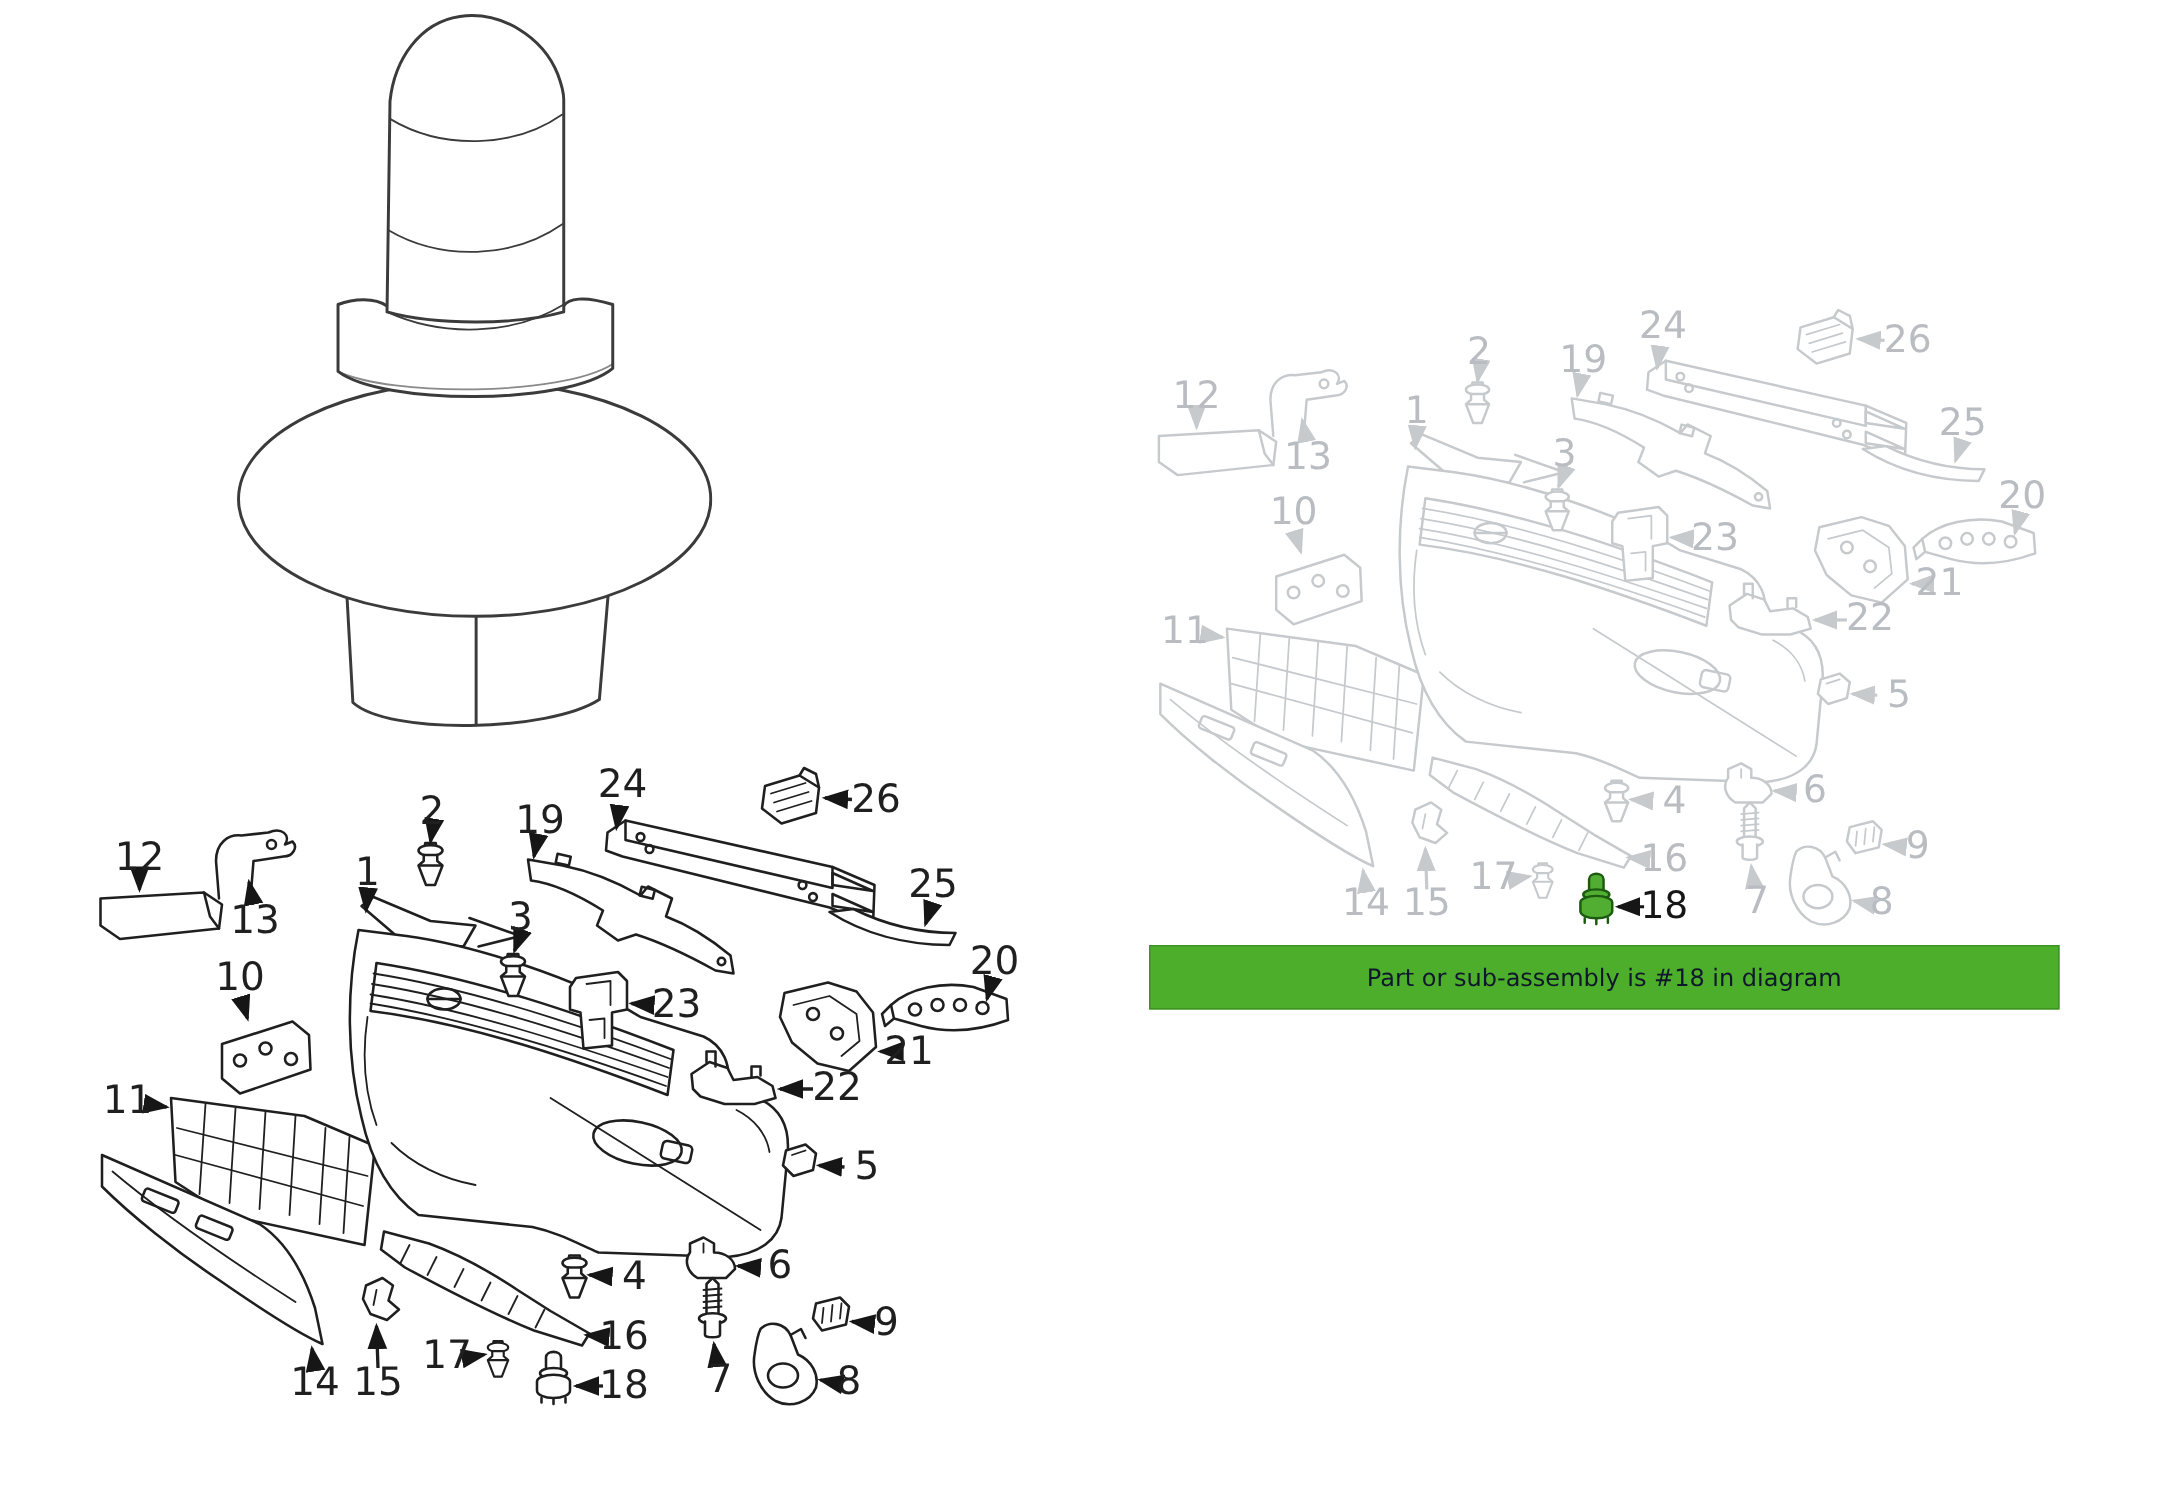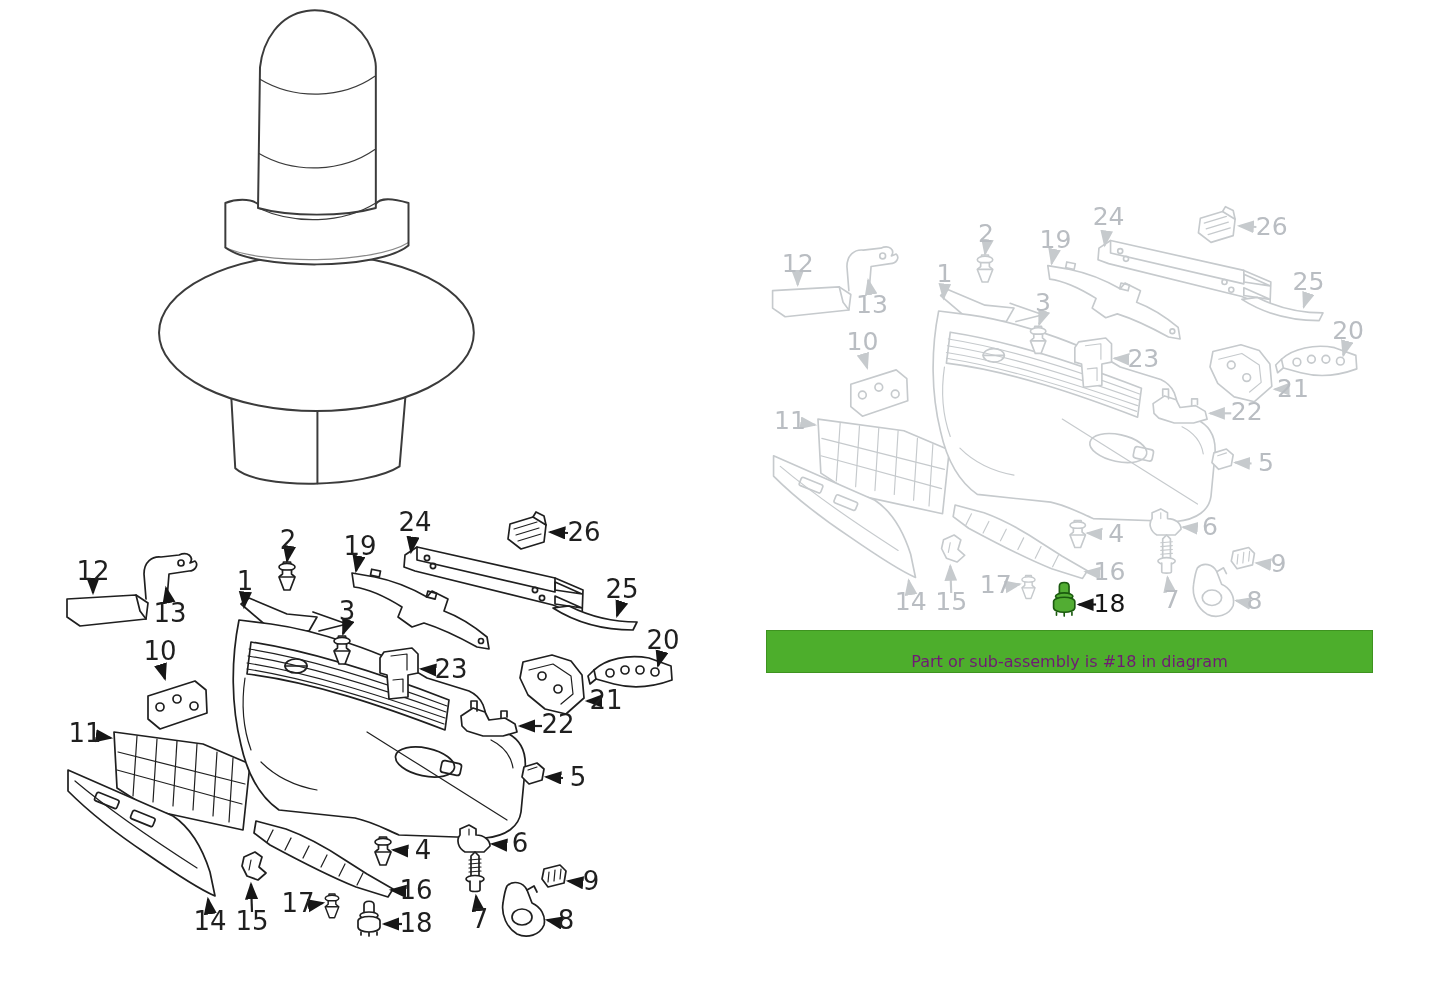--- a/index.html
+++ b/index.html
@@ -564,17 +564,17 @@
           <text x="608" y="149" class="label-20">20</text>
           <text x="551" y="209" class="label-21">21</text>
           <text x="503" y="233" class="label-22">22</text>
           <text x="396" y="178" class="label-23">23</text>
           <text x="360" y="31" class="label-24">24</text>
           <text x="567" y="98" class="label-25">25</text>
           <text x="529" y="41" class="label-26">26</text>
         </g>
   </svg></div>
 
-  <div id="banner" style="background: rgb(77, 174, 44); color: #701a75; justify-content: flex-end;">
+  <div id="banner" style="background: rgb(77, 174, 44); color: #0f172a;">
     <div>Part or sub-assembly is #18 in diagram</div>
   </div>
 
 </div>
 
 </body></html>

